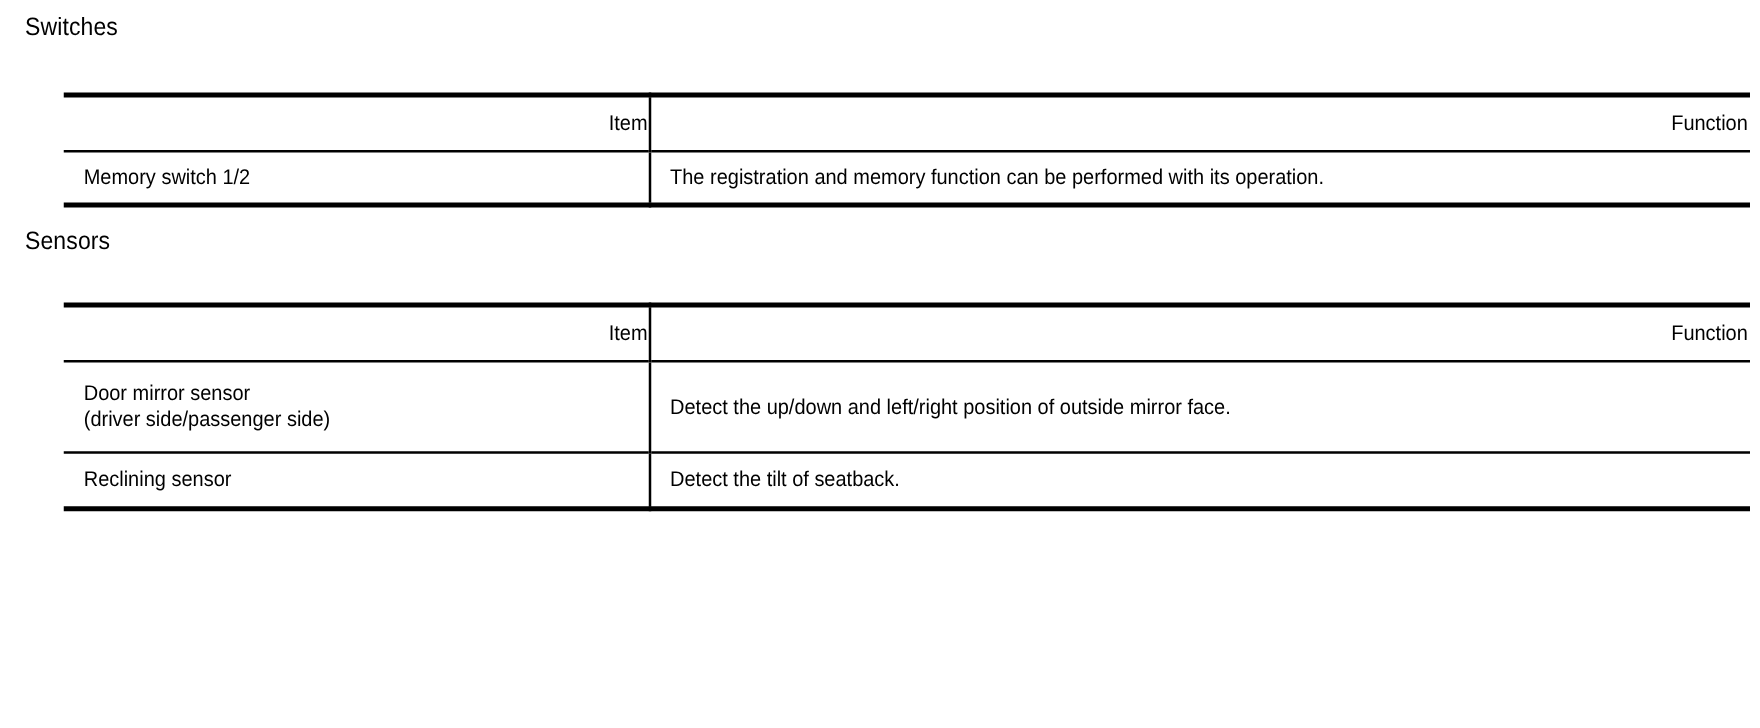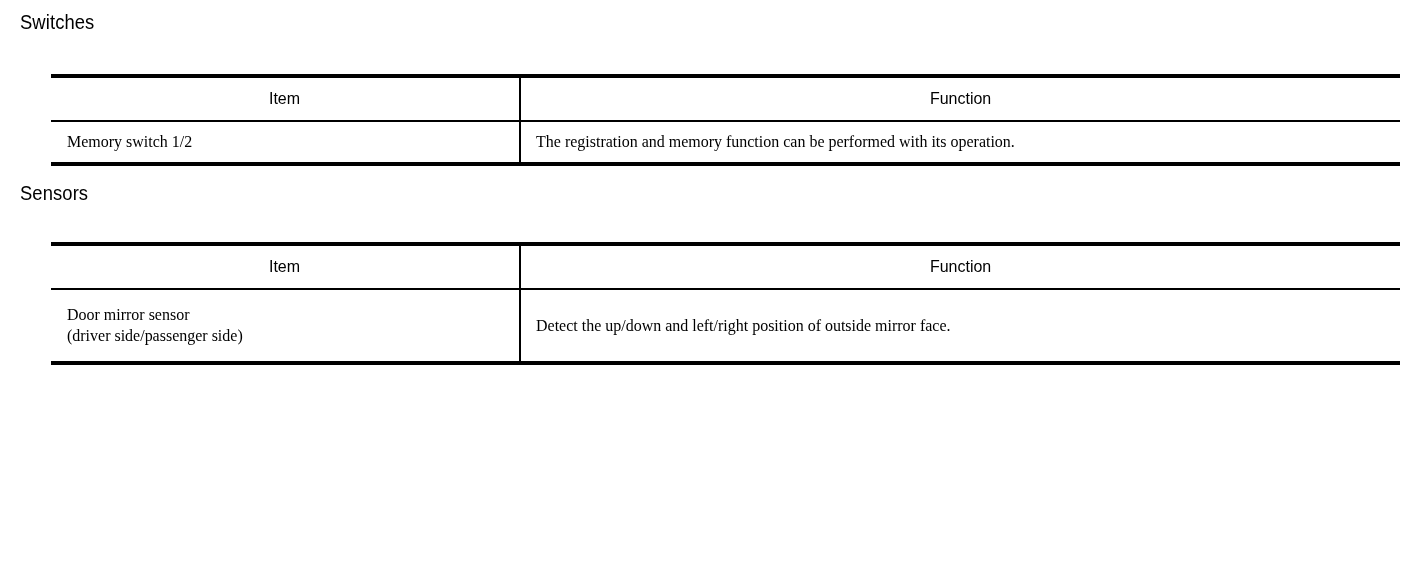--- a/index.html
+++ b/index.html
@@ -65,33 +65,32 @@
     border-right: 2px solid #000;
   }
 
   
   .doc-table thead tr {
     border-top: 4px solid #000;
     border-bottom: 2px solid #000;
   }
   .doc-table thead th {
     height: 42px;
-    text-align: center;
+    text-align: right;
   }
 
   
   .doc-table tbody tr {
     border-bottom: 2px solid #000;
   }
   .doc-table tbody tr:last-child {
     border-bottom: 4px solid #000;
   }
   .doc-table tbody td {
     height: 40px;
-    font-family: Liberation Serif, serif;
   }
   #table-sensors tbody td { height: 42px; }
   #table-sensors tbody tr.row-tall td { height: 71px; }
 
   .cell-text {
     display: block;
     transform: scaleX(0.94);
     transform-origin: left center;
     white-space: nowrap;
   }
@@ -172,18 +171,26 @@
           <span class="cell-line2">(driver side/passenger side)</span>
         </td>
         <td class="cell-func">
           <span class="cell-text">Detect the up/down and left/right position of outside mirror face.</span>
         </td>
       </tr>
 
 
 
 
+      <tr>
+        <td class="cell-item">
+          <span class="cell-text">Reclining sensor</span>
+        </td>
+        <td class="cell-func">
+          <span class="cell-text">Detect the tilt of seatback.</span>
+        </td>
+      </tr>
 
 
     </tbody>
   </table>
 
 </div>
 
 </body></html>

